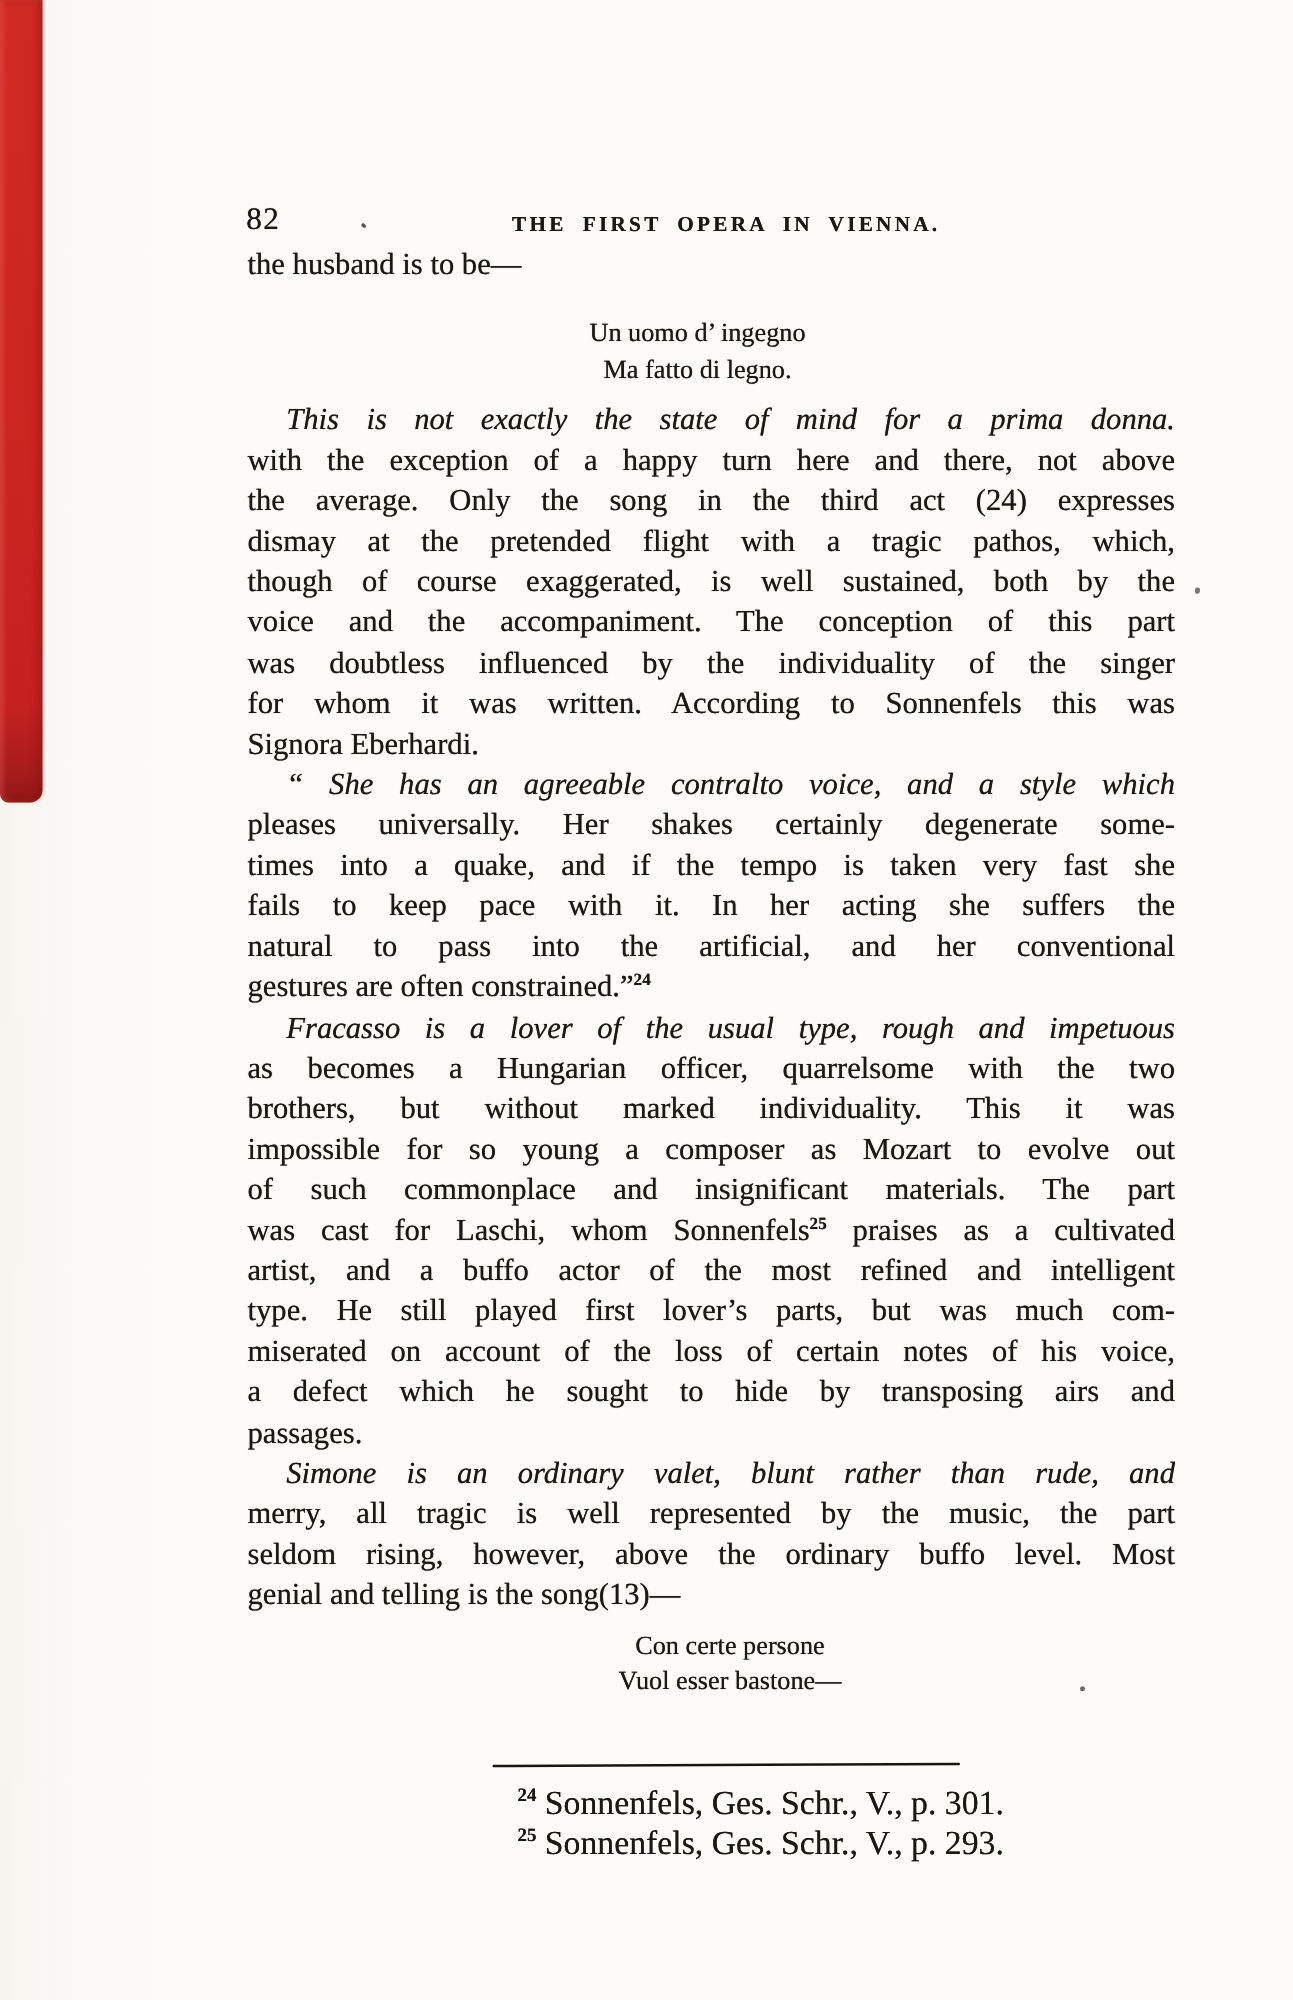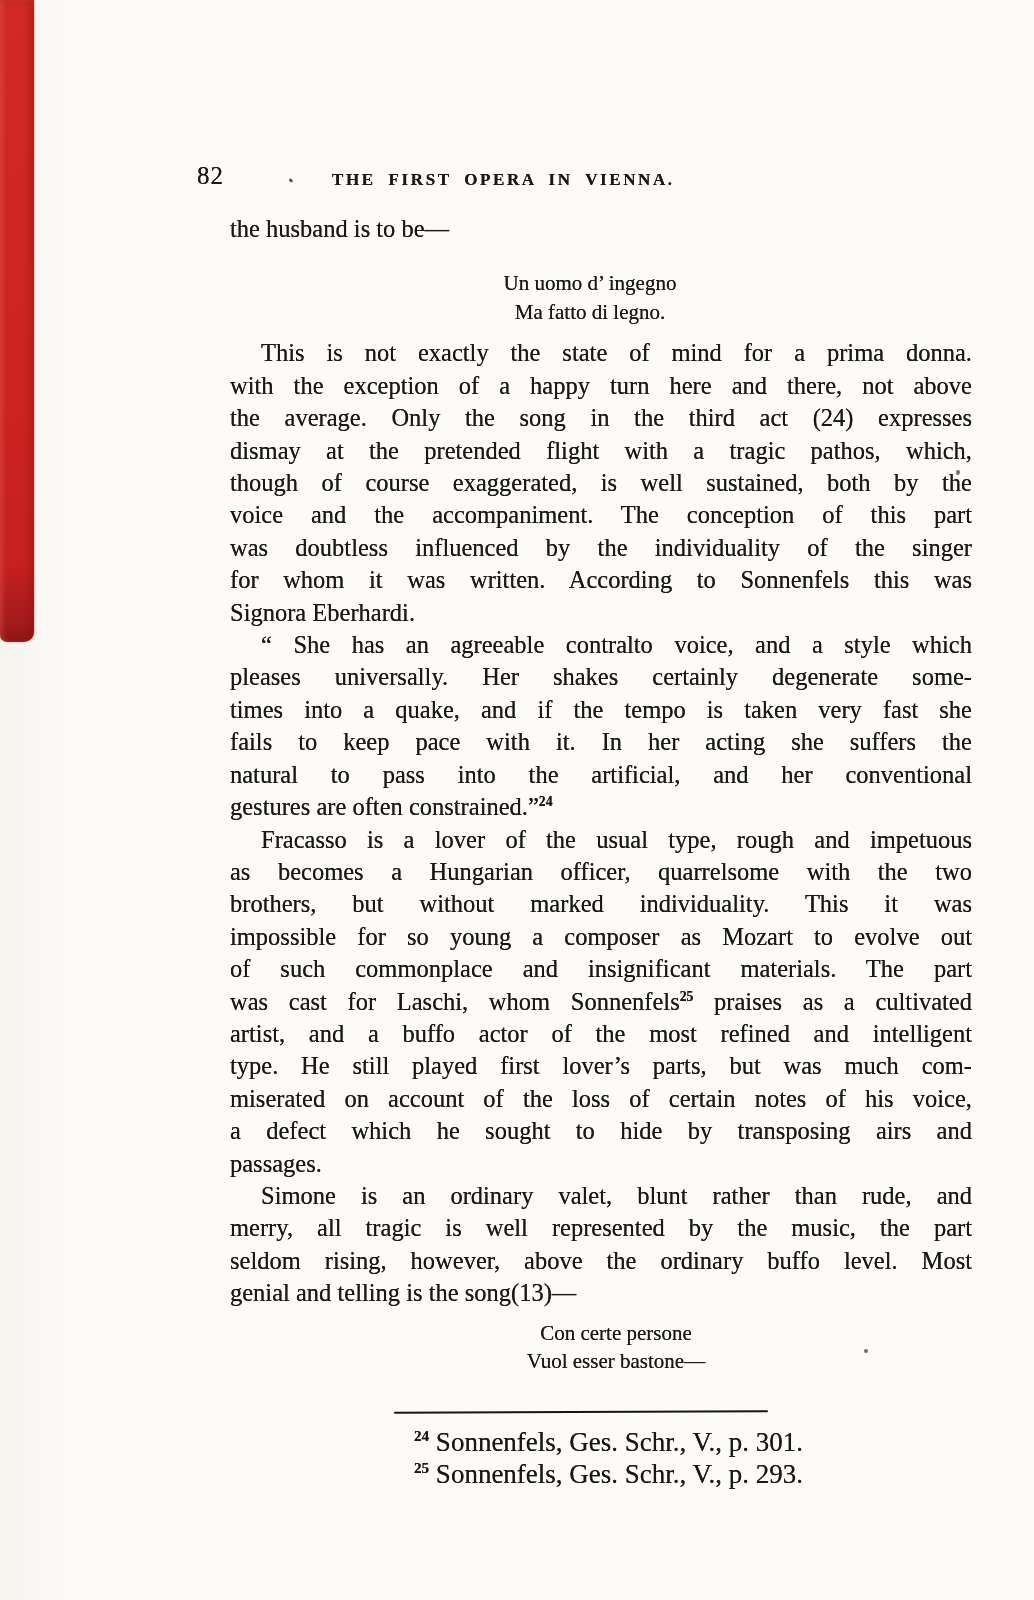--- a/index.html
+++ b/index.html
@@ -22,35 +22,34 @@
     background: linear-gradient(180deg, #d02a24 0%, #cb2521 60%, #c42120 88%, #a31b1b 97%, #8e1616 100%);
     border-radius: 0 0 10px 7px;
     box-shadow: inset -4px 0 6px rgba(130,12,12,.35), inset 3px 0 4px rgba(255,125,115,.28), 1px 0 2px rgba(140,30,25,.25);
   }
   .pagenum {
     position: absolute; left: 197px; top: 162px;
     font-size: 25px; letter-spacing: 1px;
     text-shadow: 0 0 .6px rgba(25,24,19,.9);
   }
   .running-title {
-    position: absolute; left: 332px; top: 170px; width: 520px;
-    text-align: left;
+    position: absolute; left: 321px; top: 170px; width: 520px;
+    text-align: center;
     font-size: 17px; font-weight: bold;
     letter-spacing: 2.6px; word-spacing: 6px;
     text-shadow: 0 0 .5px rgba(25,24,19,.9);
   }
   .column {
-    position: absolute; left: 198px; top: 213px; width: 742px;
+    position: absolute; left: 198px; top: 196px; width: 742px;
     font-size: 24.5px; line-height: 32.4px;
     text-shadow: 0 0 .6px rgba(25,24,19,.85);
-    margin-left: 32px;
   }
   .line { text-align: justify; text-align-last: justify; text-justify: inter-word; }
   .line.last { text-align-last: left; }
-  .line.indent { text-indent: 31px; }
+  .line.indent { text-indent: 31px; font-style: italic; }
   sup.fnref {
     font-size: 0.56em; font-weight: bold;
     vertical-align: super; line-height: 0;
   }
   .verse { font-size: 21px; line-height: 28.5px; text-align: center; }
   .verse1 { margin: 24px 0 11px; transform: translateX(-11px); }
   .verse2 { margin-top: 9px; transform: translateX(15px); }
   .fnrule {
     position: absolute; left: 394px; top: 1411px;
     width: 374px; height: 2.4px;

